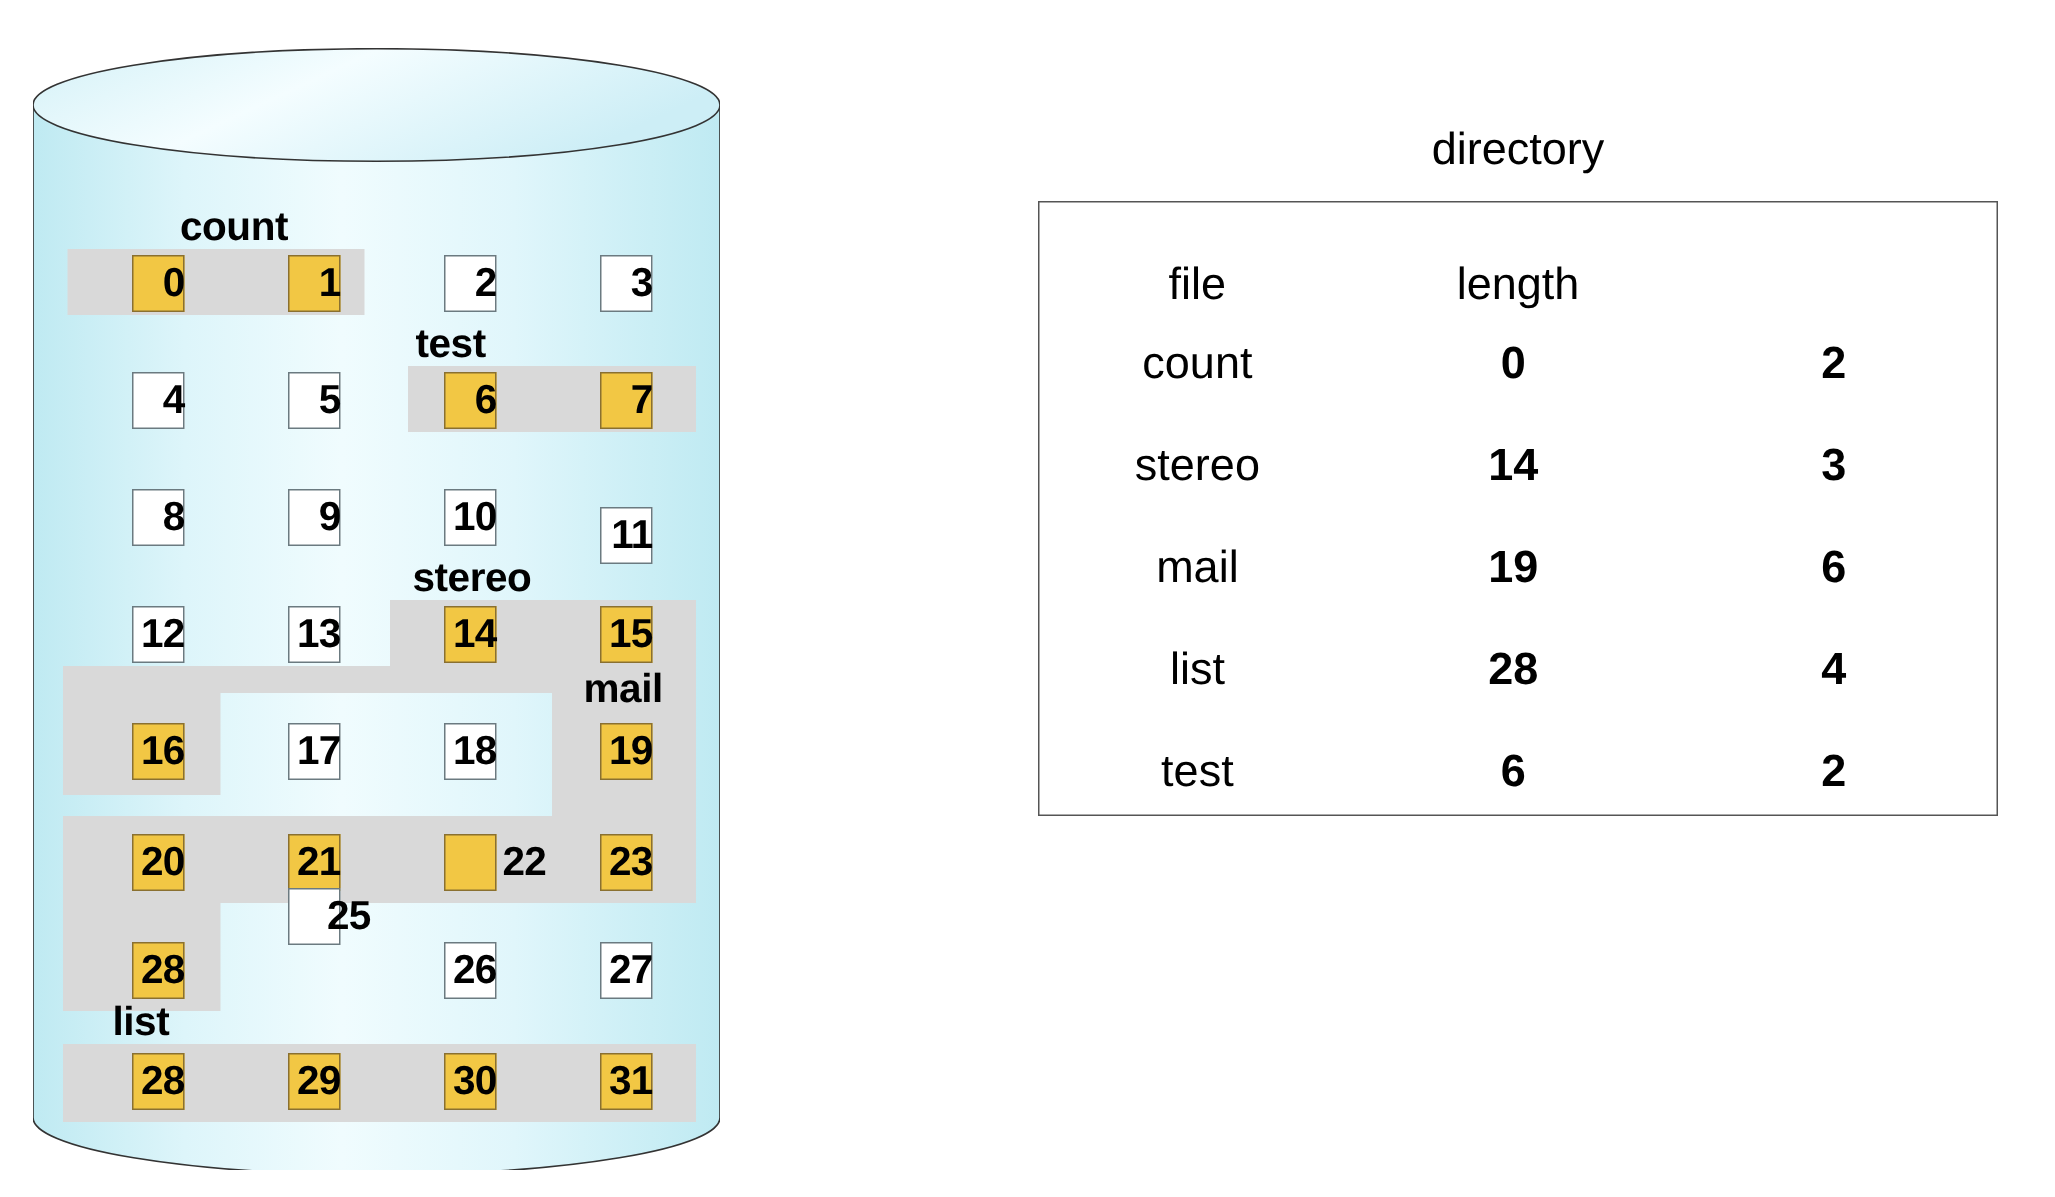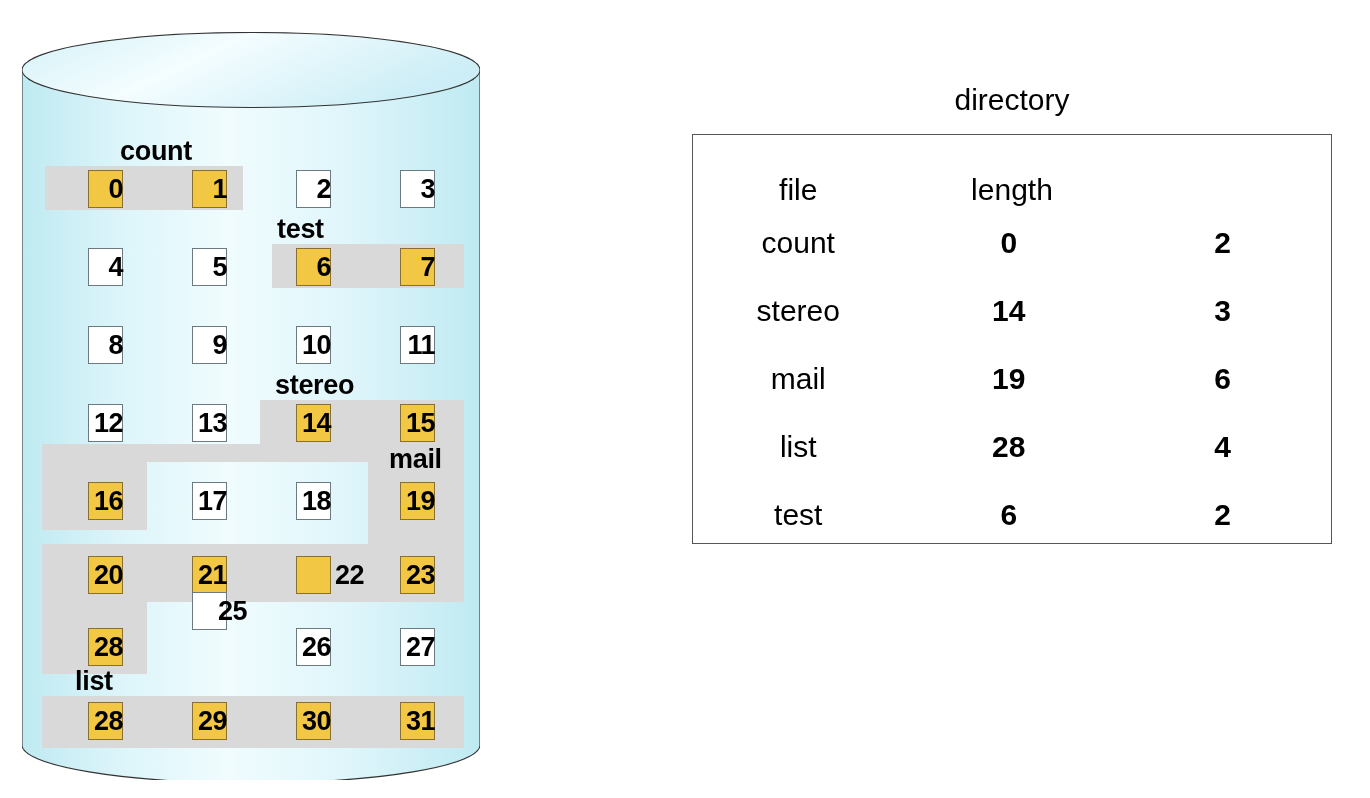--- a/index.html
+++ b/index.html
@@ -176,21 +176,21 @@
     <span class="bnum">8</span>
   </div>
   <div class="block" style="left:192px;top:326px;width:72px;height:38px;">
     <span class="bbox"></span>
     <span class="bnum">9</span>
   </div>
   <div class="block" style="left:296px;top:326px;width:72px;height:38px;">
     <span class="bbox"></span>
     <span class="bnum">10</span>
   </div>
-  <div class="block" style="left:400px;top:326px;width:72px;height:38px;">
+  <div class="block" style="left:400px;top:338px;width:72px;height:38px;">
     <span class="bbox"></span>
     <span class="bnum">11</span>
   </div>
 
   <div class="block" style="left:88px;top:404px;width:72px;height:38px;">
     <span class="bbox"></span>
     <span class="bnum">12</span>
   </div>
   <div class="block" style="left:192px;top:404px;width:72px;height:38px;">
     <span class="bbox"></span>

